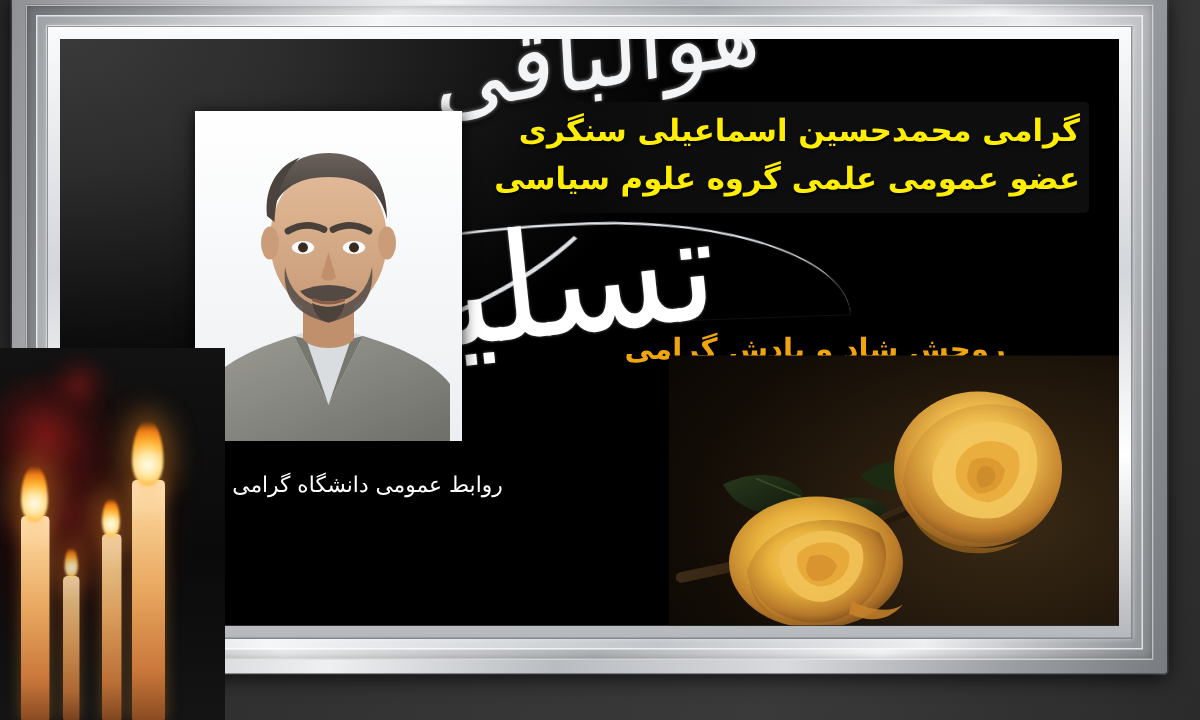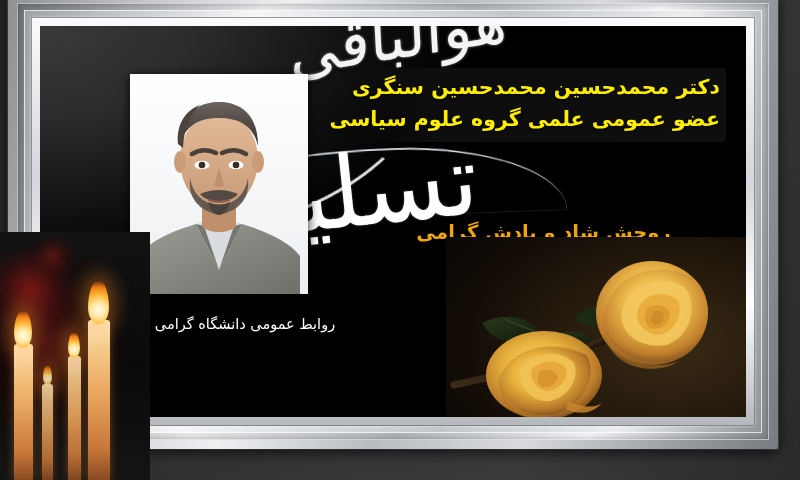--- a/index.html
+++ b/index.html
@@ -241,21 +241,21 @@
 
           <path d="M70 120 q19 -8 38 0 q-5 7 -19 7 q-14 0 -19 -7 Z" fill="#544a44"></path>
           <path d="M60 104 q-3 30 29 37 q32 -7 29 -37 q-4 24 -29 28 q-25 -4 -29 -28 Z" fill="#5d534c" opacity=".92"></path>
           <path d="M78 128 q11 5 22 0 q-3 12 -11 13 q-8 -1 -11 -13 Z" fill="#4b423c"></path>
 
           <path d="M79 126 q10 4 20 0" stroke="#8a5c48" stroke-width="2" fill="none" stroke-linecap="round"></path>
         </svg>
       </div>
 
       <div class="headline-wrap">
-        <div class="line-name">دکتر محمدحسین محمدحسین سنگری</div>
+        <div class="line-name">گرامی محمدحسین اسماعیلی سنگری</div>
         <div class="line-title">عضو عمومی علمی گروه علوم سیاسی</div>
       </div>
 
       <div class="blessing">روحش شاد و یادش گرامی</div>
 
       <div class="signature">روابط عمومی دانشگاه گرامی</div>
 
       <div class="roses">
         <svg viewBox="0 0 300 180" preserveAspectRatio="none">
           <defs>

